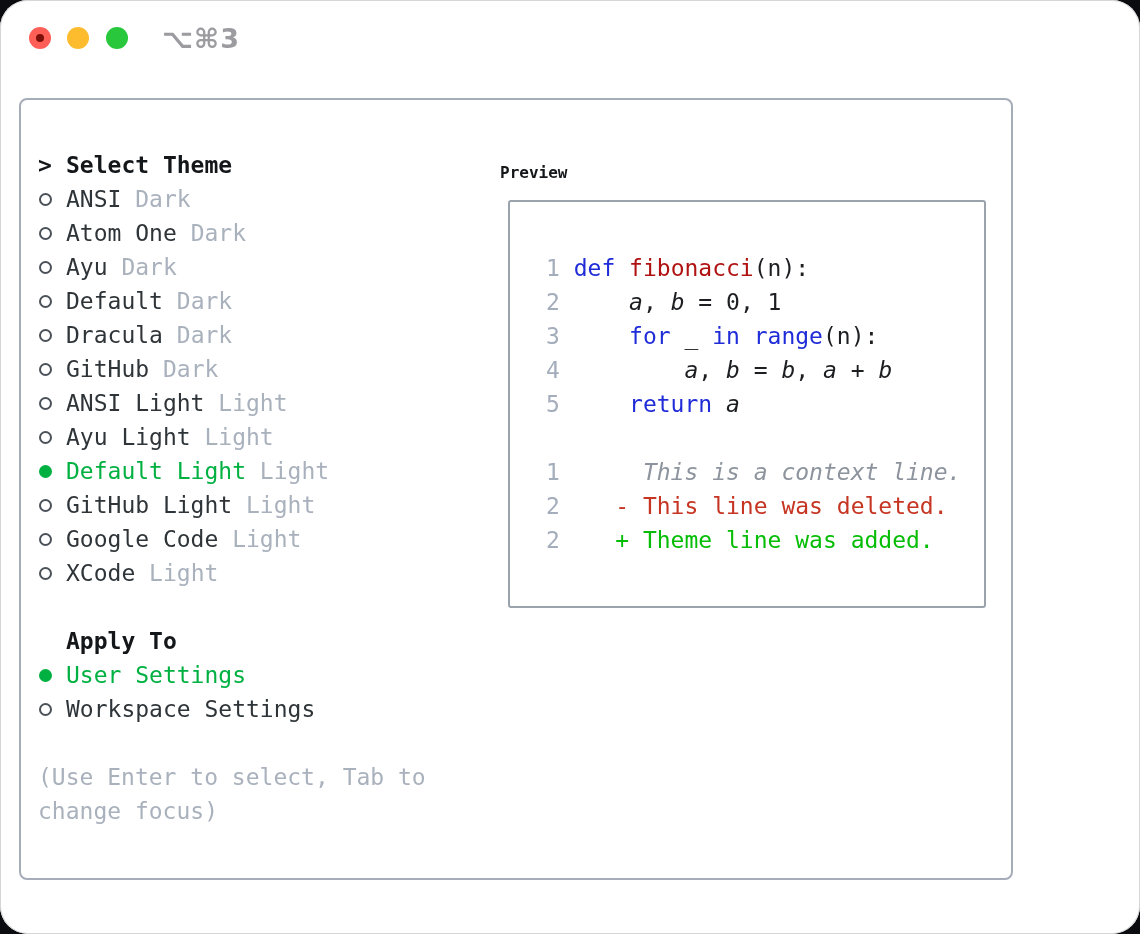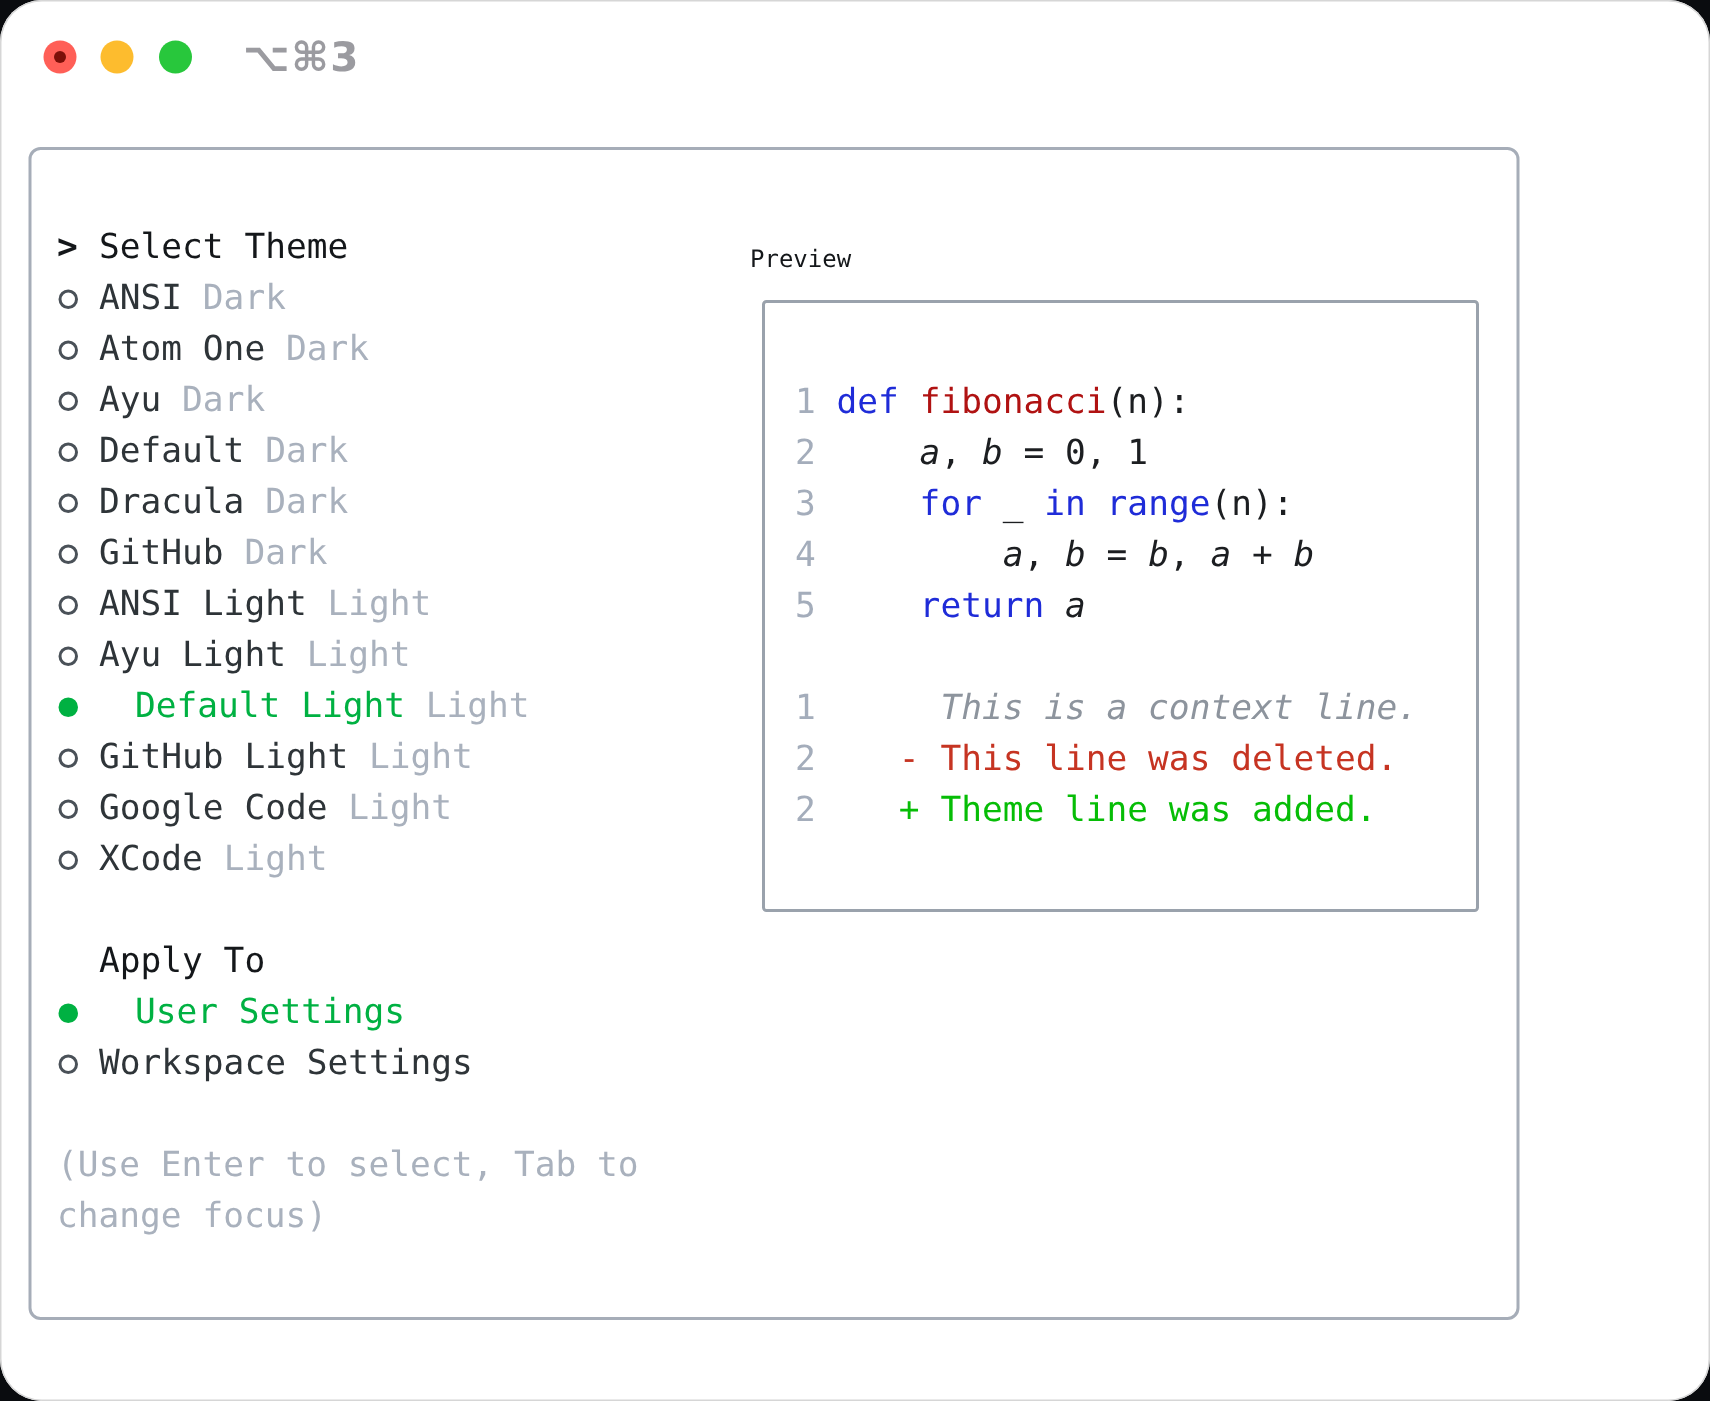--- a/index.html
+++ b/index.html
@@ -34,41 +34,41 @@
   .panel{
     position:absolute;left:19px;top:98px;width:994px;height:782px;
     border:2px solid var(--panel-border);border-radius:8px;
     background:#fff;box-sizing:border-box;
   }
   
   .left-col{position:absolute;left:17px;top:48px;width:440px;}
   .row{height:34px;display:flex;align-items:center;white-space:pre;font-size:23px;}
   .row .marker{flex:none;width:28px;display:flex;align-items:center;}
   .cursor{font-weight:bold;color:var(--header-text);}
-  .hdr{font-weight:normal;color:var(--header-text);}
+  .hdr{font-weight:bold;color:var(--header-text);}
   .row .name{color:var(--list-text);}
   .row .variant{color:var(--muted);margin-left:1ch;}
   .radio{
     width:13px;height:13px;border-radius:50%;box-sizing:border-box;
     border:2px solid var(--radio-outline);margin-left:1px;
   }
   .row.sel .radio{background:var(--accent-green);border-color:var(--accent-green);}
-  .row.sel .name{color:var(--accent-green);margin-left:24px;}
+  .row.sel .name{color:var(--accent-green);}
   .spacer{height:34px;}
   .hint{
     width:420px;font-size:23px;line-height:34px;color:var(--muted);
   }
   
   .preview-head{position:absolute;left:479px;top:48px;height:34px;display:flex;align-items:flex-end;}
   .pbox{
     position:absolute;left:487px;top:100px;width:478px;height:408px;
     border:2px solid var(--preview-border);border-radius:3px;
     box-sizing:border-box;background:#fff;
   }
-  .pcode{position:absolute;left:20px;top:49px;}
+  .pcode{position:absolute;left:36px;top:49px;}
   .pline{height:34px;line-height:34px;white-space:pre;font-size:23px;color:var(--code-text);}
   .ln{display:inline-block;width:2ch;color:var(--line-number);}
   .tok-pl{color:var(--code-text);}
   .tok-kw{color:var(--keyword-blue);}
   .tok-fn{color:var(--function-red);}
   .tok-var{color:var(--code-text);font-style:italic;}
   .tok-ctx{color:var(--context-gray);font-style:italic;}
   .tok-del{color:var(--diff-del);}
   .tok-add{color:var(--diff-add);}
 </style>

